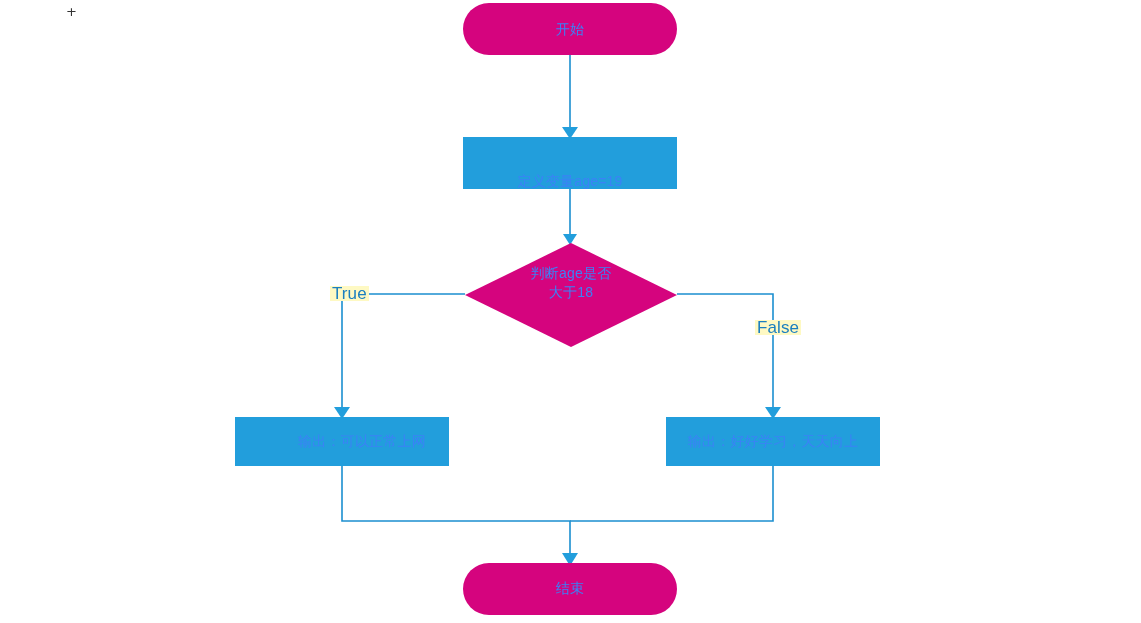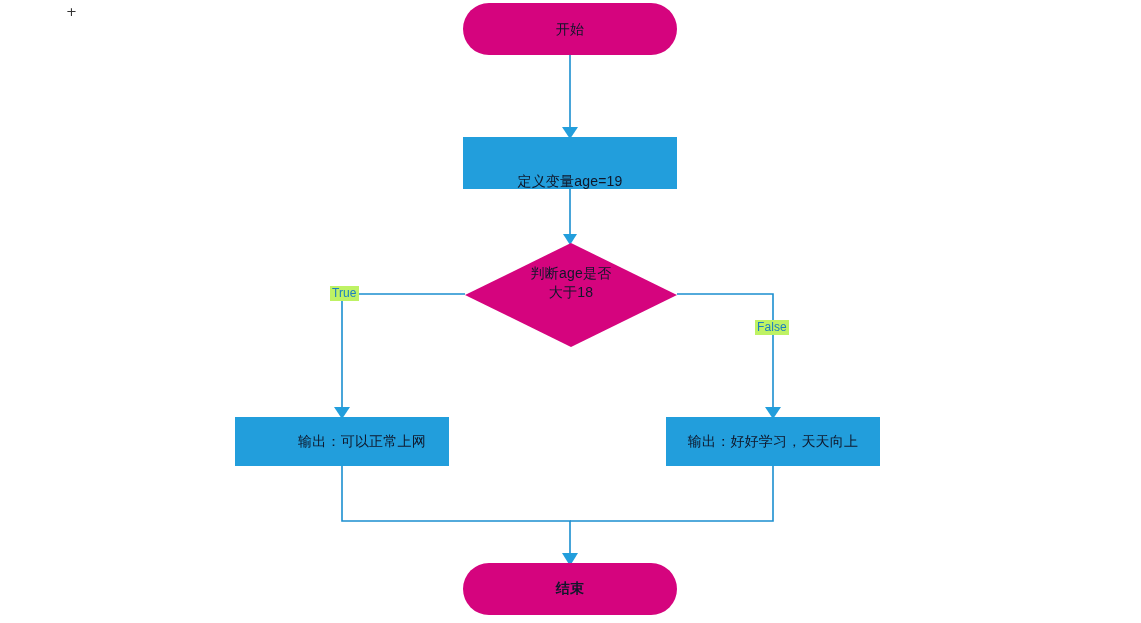--- a/index.html
+++ b/index.html
@@ -23,34 +23,34 @@
     top: 0;
     width: 1141px;
     height: 623px;
   }
   .node-label {
     position: absolute;
     display: flex;
     align-items: center;
     justify-content: center;
     text-align: center;
-    color: #0f172a;
+    color: #3b82f6;
     font-size: 14px;
     line-height: 19px;
     letter-spacing: 0.2px;
     pointer-events: none;
     white-space: pre-line;
   }
   .edge-label {
     position: absolute;
     color: #1b7fc0;
-    font-size: 12px;
+    font-size: 17px;
     line-height: 15px;
     letter-spacing: 0.1px;
-    background: #bef264;
+    background: #fef9c3;
     padding: 0 2px;
   }
   .cursor-mark {
     position: absolute;
     color: #333333;
     font-size: 13px;
     line-height: 13px;
     font-family: "DejaVu Sans", sans-serif;
   }
 </style>
@@ -100,19 +100,19 @@
 
   <div class="node-label" style="left:463px; top:137px; width:214px; height:52px;margin-top:18px;">定义变量age=19</div>
 
   <div class="node-label" style="left:465px; top:231px; width:212px; height:104px;">判断age是否
 大于18</div>
 
   <div class="node-label" style="left:235px; top:417px; width:254px; height:49px;">输出：可以正常上网</div>
 
   <div class="node-label" style="left:666px; top:417px; width:214px; height:49px;border-radius:10px;">输出：好好学习，天天向上</div>
 
-  <div class="node-label" style="left:463px; top:563px; width:214px; height:50px;font-weight:bold;">结束</div>
+  <div class="node-label" style="left:463px; top:563px; width:214px; height:50px;">结束</div>
 
   <span class="edge-label" style="left:330px; top:286px;">True</span>
 
   <span class="edge-label" style="left:755px; top:300px;margin-top:20px;">False</span>
 
 </div>
 
 </body></html>

